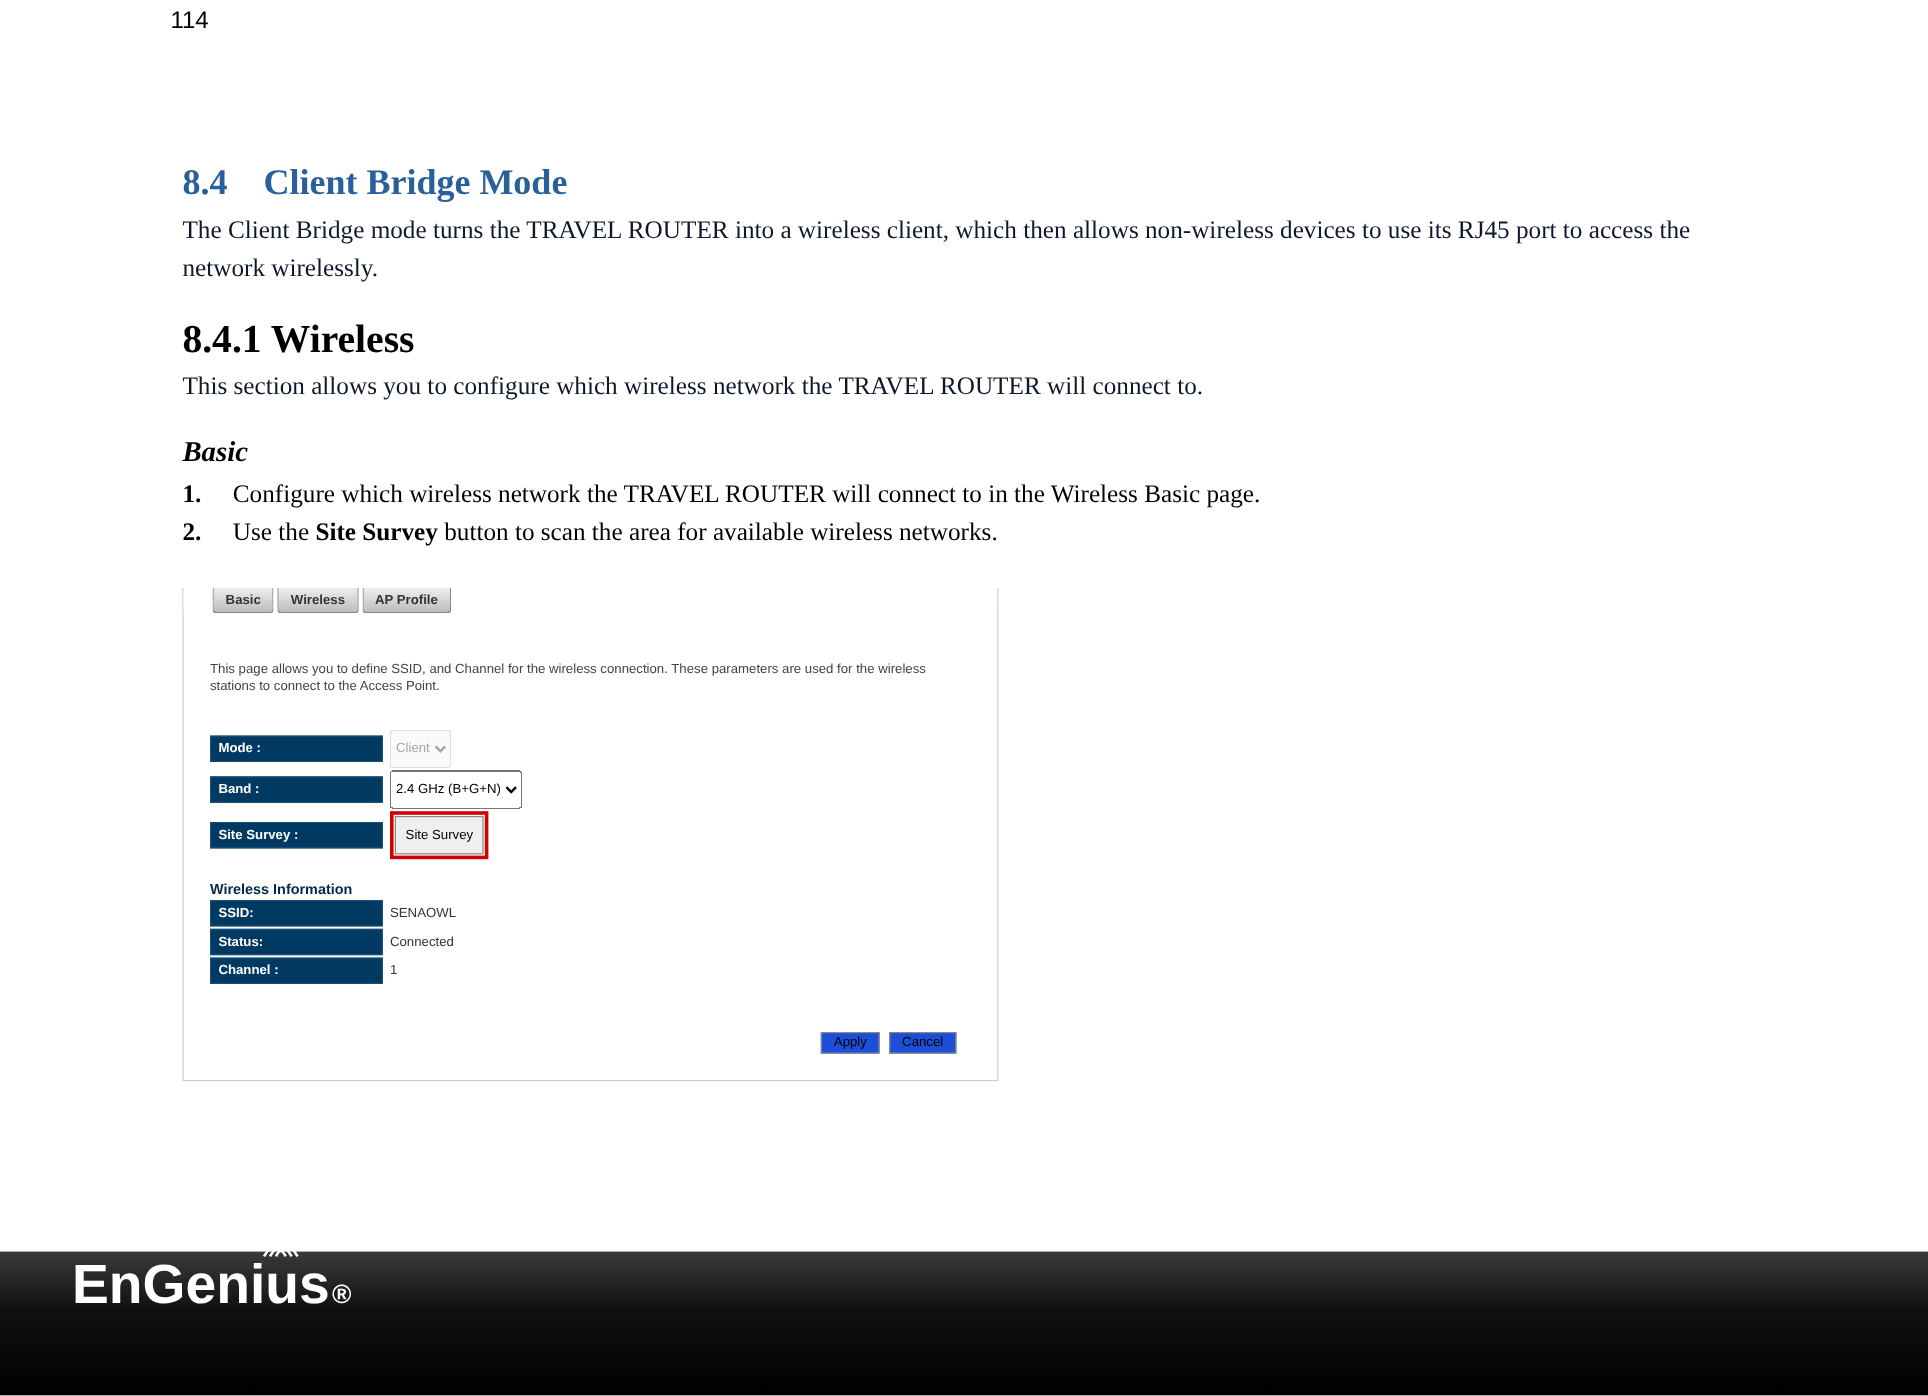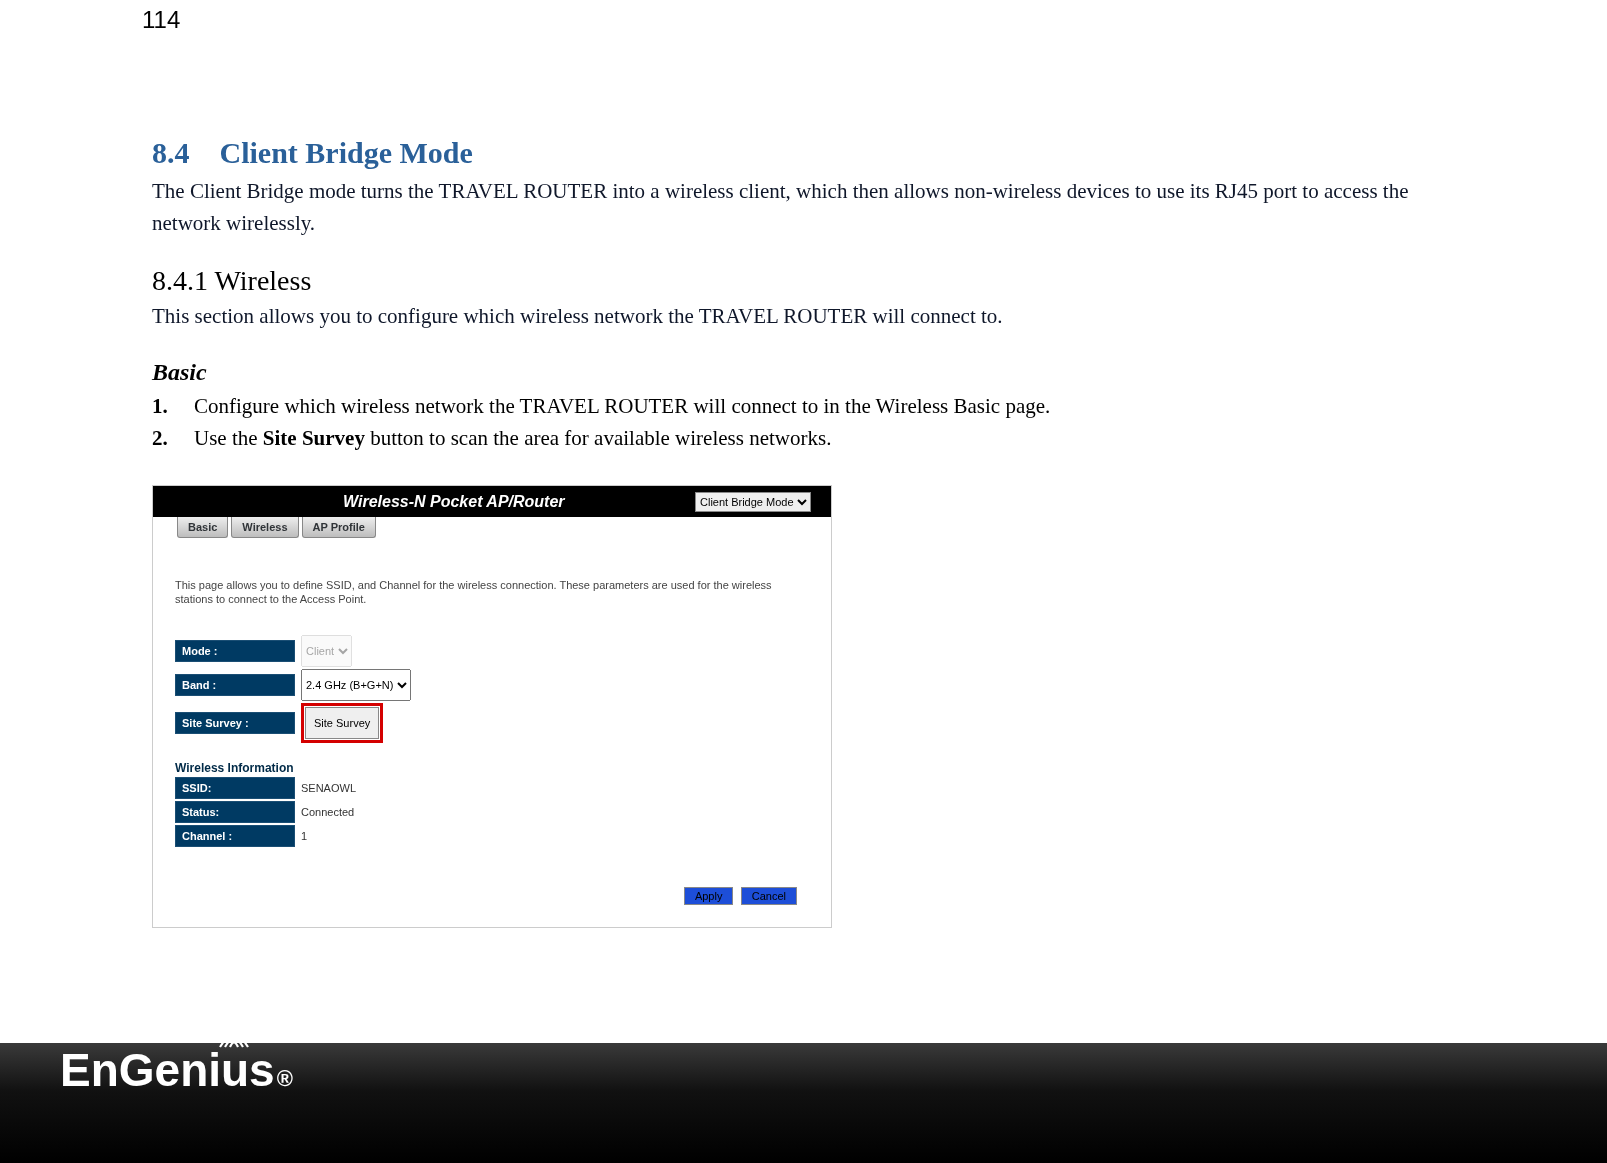--- a/index.html
+++ b/index.html
@@ -8,21 +8,21 @@
     background: #fff;
     width: 1607px;
     height: 1163px;
     position: relative;
     overflow: hidden;
   }
   .page-number {
     position: absolute;
     top: 6px;
     left: 142px;
-    font-size: 24px;
+    font-size: 20px;
     color: #000;
   }
   .content {
     position: absolute;
     top: 136px;
     left: 152px;
     width: 1320px;
   }
   .h-section {
     font-family: "Times New Roman", serif;
@@ -34,22 +34,22 @@
   .h-section .num { margin-right: 30px; }
   .para {
     font-family: "Times New Roman", serif;
     font-size: 21px;
     line-height: 1.5;
     color: #0f172a;
     margin-bottom: 26px;
   }
   .h-sub {
     font-family: "Times New Roman", serif;
-    font-size: 28px;
-    font-weight: normal;
+    font-size: 33px;
+    font-weight: bold;
     color: #000;
     margin-bottom: 4px;
     margin-top: 14px;
   }
   .h-sub2 {
     font-family: "Times New Roman", serif;
     font-size: 24px;
     font-weight: bold;
     font-style: italic;
     color: #000;
@@ -139,21 +139,21 @@
     color: #444;
     margin-bottom: 28px;
     line-height: 1.35;
   }
   .formrow {
     display: flex;
     align-items: center;
     margin-bottom: 2px;
   }
   .formrow .lbl {
-    width: 120px;
+    width: 144px;
     background: #003a63;
     color: #fff;
     font-weight: bold;
     font-size: 11px;
     padding: 4px 6px;
     border: 1px solid #1a4e74;
   }
   .formrow .val {
     padding: 0 6px;
     font-size: 11px;
@@ -247,27 +247,20 @@
       <span class="marker">1.</span>
       <span>Configure which wireless network the TRAVEL ROUTER will connect to in the Wireless Basic page.</span>
     </li>
     <li>
       <span class="marker">2.</span>
       <span>Use the </span><span class="b">Site Survey</span><span> button to scan the area for available wireless networks.</span>
     </li>
   </ol>
 
   <div class="shot">
-    <div class="titlebar">
-      <span class="lead"></span>
-      <span class="ttl">Wireless-N Pocket AP/Router</span>
-      <select>
-        <option>Client Bridge Mode</option>
-      </select>
-    </div>
     <div class="tabrow">
       <div class="tab">Basic</div>
       <div class="tab">Wireless</div>
       <div class="tab">AP Profile</div>
     </div>
     <div class="panel">
       <div class="desc">This page allows you to define SSID, and Channel for the wireless connection. These parameters are used for the wireless stations to connect to the Access Point.</div>
 
       <div class="formrow">
         <div class="lbl">Mode :</div>

